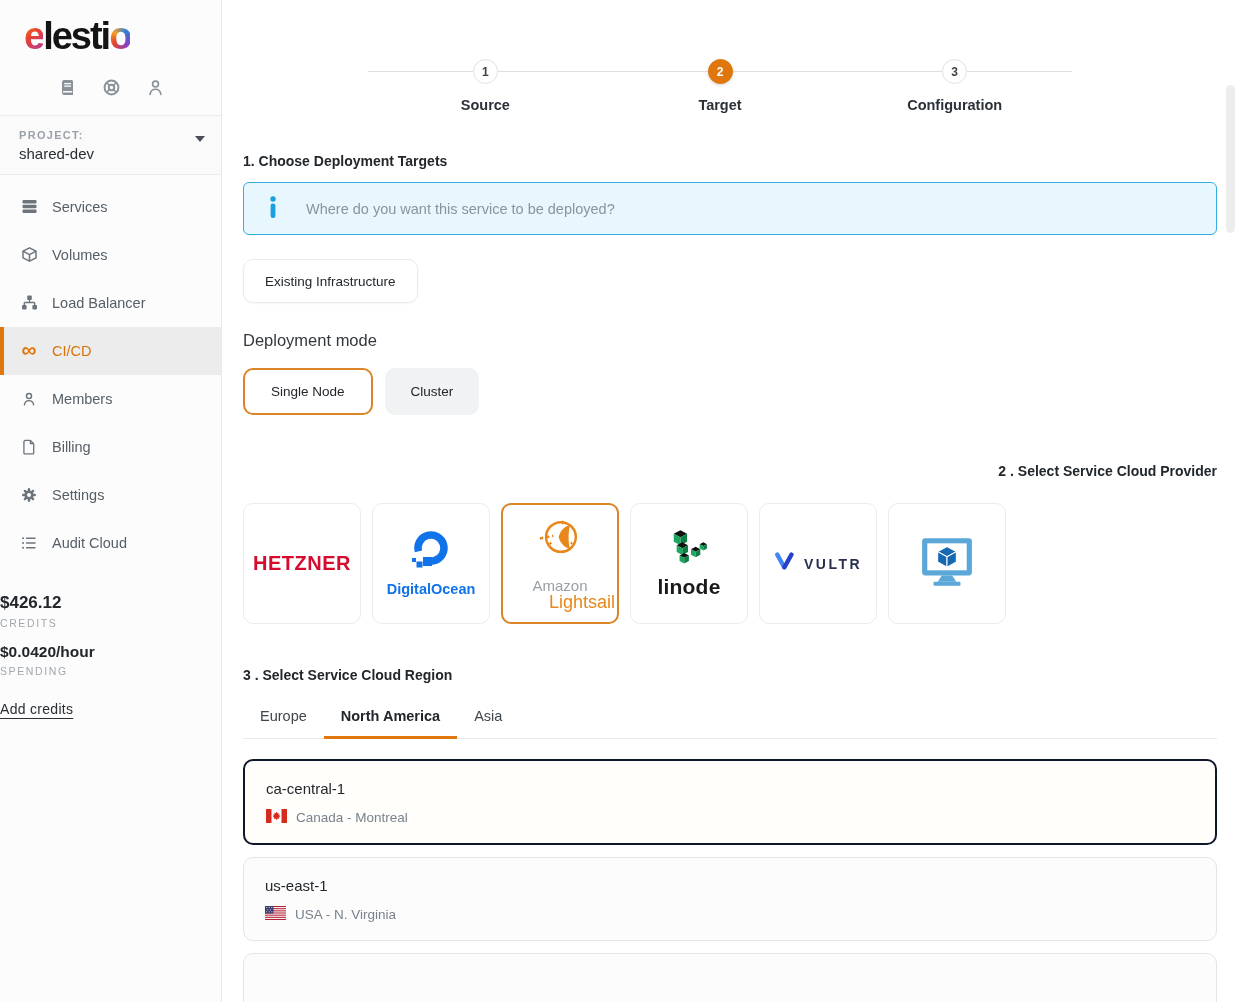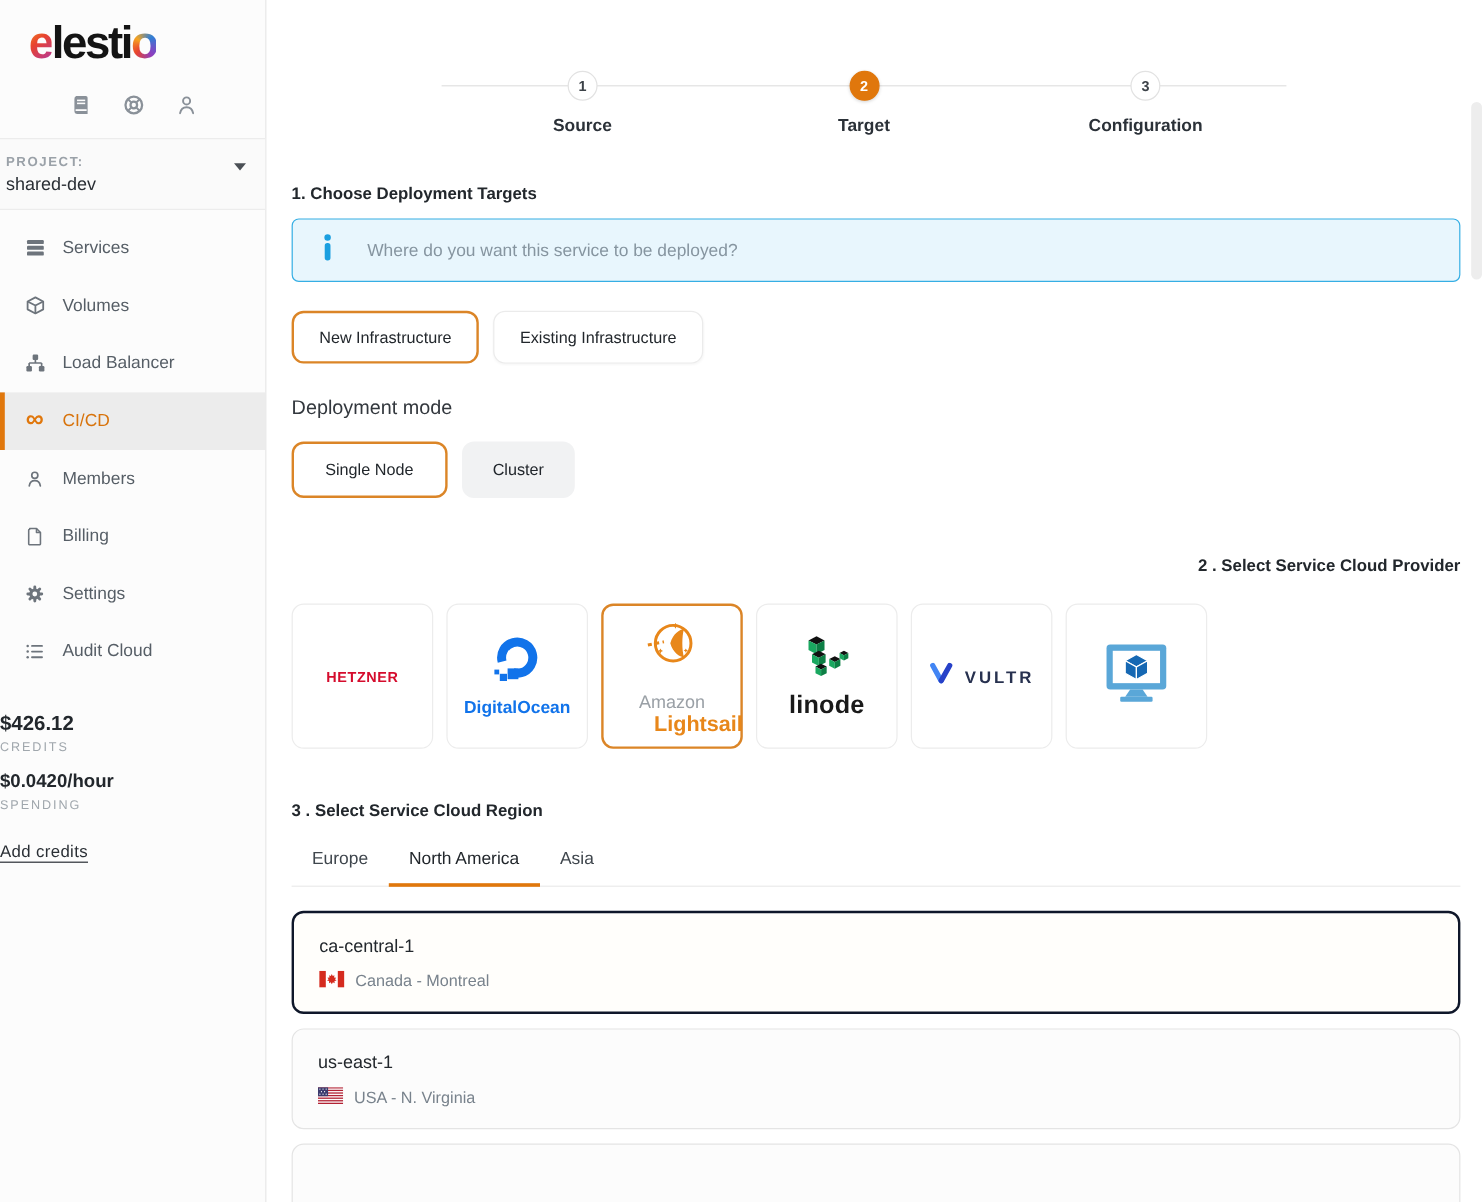--- a/index.html
+++ b/index.html
@@ -7,21 +7,21 @@
   body { width:1237px; height:1002px; overflow:hidden; position:relative; background:#fff; display:flex; color:#22272c; }
 
   
   .sidebar { width:222px; min-width:222px; background:#fcfcfc; border-right:1px solid #e8e8e8; display:flex; flex-direction:column; }
   .logo { padding:16px 0 0 24px; font-size:38px; font-weight:700; letter-spacing:-2px; line-height:1.1; }
   .logo .grad-e { background:linear-gradient(140deg,#f6a41f 5%,#e8432e 45%,#b2389f 90%); -webkit-background-clip:text; background-clip:text; color:transparent; }
   .logo .mid { color:#141414; }
   .logo .grad-o { background:conic-gradient(from 215deg,#e8432e,#f6a41f 90deg,#2f7fd6 200deg,#8d3ec0 290deg,#e8432e); -webkit-background-clip:text; background-clip:text; color:transparent; }
   .top-icons { display:flex; gap:25px; padding:20px 0 18px 58px; align-items:center; }
   .top-icons .ticon { display:flex; cursor:pointer; }
-  .project-box { border-top:1px solid #ececec; border-bottom:1px solid #ececec; background:#fafafa; padding:13px 16px 12px 5px; position:relative; cursor:pointer; }
+  .project-box { border-top:1px solid #ececec; border-bottom:1px solid #ececec; background:#fafafa; padding:13px 16px 12px 19px; position:relative; cursor:pointer; }
   .project-label { font-size:11px; letter-spacing:1.3px; color:#9aa1a8; font-weight:600; }
   .project-value { font-size:15px; color:#2a2f35; margin-top:4px; }
   .caret { position:absolute; right:16px; top:20px; width:0; height:0; border-left:5px solid transparent; border-right:5px solid transparent; border-top:6px solid #4a4f55; }
   .nav { margin-top:8px; display:flex; flex-direction:column; }
   .nav-item { height:48px; display:flex; align-items:center; gap:14px; padding-left:20px; font-size:14.5px; color:#565e66; cursor:pointer; position:relative; }
   .nav-item .nicon { width:18px; display:flex; justify-content:center; }
   .nav-item.active { background:#ececec; color:#d8730b; }
   .nav-item.active::before { content:""; position:absolute; left:0; top:0; bottom:0; width:4px; background:#e0770c; }
   .infinity { font-size:21px; font-weight:700; color:#e0770c; line-height:.8; }
   .credits-block { margin-top:26px; }
@@ -54,31 +54,31 @@
   .mode-row { margin-top:18px; }
   .pill-btn { height:44px; padding:0 21px; border-radius:10px; background:#fff; border:1px solid #ebebeb; box-shadow:0 1px 2px rgba(0,0,0,.04); font-size:13.5px; color:#22272c; display:inline-flex; align-items:center; justify-content:center; cursor:pointer; font-family:"Liberation Sans", sans-serif; }
   .pill-btn.selected { border:2px solid #db8527; box-shadow:none; }
   .pill-btn.gray { background:#f1f2f3; border:none; box-shadow:none; }
   .mode-row .pill-btn { height:47px; padding:0 26px; }
   .mode-heading { margin-top:28px; font-size:16.5px; font-weight:500; color:#33383e; }
 
   .providers { margin-top:24px; display:flex; gap:11px; }
   .provider-card { width:118px; height:121px; background:#fff; border:1px solid #ececec; border-radius:10px; display:flex; flex-direction:column; align-items:center; justify-content:center; cursor:pointer; }
   .provider-card.selected { border:2px solid #db8527; }
-  .hetzner-text { font-size:12px; font-weight:800; letter-spacing:.5px; color:#d50c2d; }
+  .hetzner-text { font-size:20px; font-weight:800; letter-spacing:.5px; color:#d50c2d; }
   .do-text { margin-top:3px; font-size:14.5px; font-weight:700; color:#1173ea; }
   .amazon-text { margin-top:14px; font-size:15px; color:#9aa0a6; line-height:1.05; }
-  .lightsail-text { font-size:18px; font-weight:700; color:#e8871a; line-height:1.1;margin-left:44px; }
+  .lightsail-text { font-size:18px; font-weight:400; color:#e8871a; line-height:1.1;margin-left:44px; }
   .linode-text { margin-top:3px; font-size:21px; font-weight:800; color:#1a1a1a; letter-spacing:.2px; }
   .vultr-row { display:flex; align-items:center; gap:9px; }
   .vultr-text { font-size:14px; font-weight:600; letter-spacing:2.5px; color:#27314f; }
 
   .tabs { margin-top:15px; display:flex; border-bottom:1px solid #eaeaea; }
   .tab { padding:10px 17px 12px; font-size:14.5px; color:#3f464d; cursor:pointer; border-bottom:3px solid transparent; margin-bottom:-1px; }
-  .tab.active { color:#22272c; border-bottom-color:#e0770c; }
+  .tab.active { color:#22272c; border-bottom-color:#e0770c;font-weight:bold; }
 
   .regions { margin-top:20px; display:flex; flex-direction:column; gap:12px; }
   .region-card { border:1px solid #e4e4e4; background:#fcfcfc; border-radius:10px; padding:19px 21px 17px; cursor:pointer; }
   .region-card.selected { border:2px solid #0f172a; background:#fffefb; }
   .region-code { font-size:15px; color:#23282d; }
   .region-loc { margin-top:12px; display:flex; align-items:center; gap:9px; font-size:13.5px; color:#78828c; }
   .region-card.clipped { height:70px; }
 
   .scroll-thumb { position:absolute; top:85px; right:2px; width:9px; height:148px; background:#ededed; border-radius:5px; cursor:pointer; }
 </style>
@@ -241,21 +241,20 @@
     <span>
       <svg viewBox="0 0 10 24" width="10" height="24">
         <circle cx="5" cy="4" r="2.7" fill="#1a9fe0"></circle>
         <rect x="2.6" y="8.6" width="4.8" height="14.4" rx="2.2" fill="#1a9fe0"></rect>
       </svg>
     </span>
     <span class="itext">Where do you want this service to be deployed?</span>
   </div>
 
   <div class="btn-row target-row">
-    <button class="pill-btn selected">New Infrastructure</button>
     <button class="pill-btn">Existing Infrastructure</button>
   </div>
 
   <h3 class="mode-heading">Deployment mode</h3>
 
   <div class="btn-row mode-row">
     <button class="pill-btn selected">Single Node</button>
     <button class="pill-btn gray">Cluster</button>
   </div>
 

